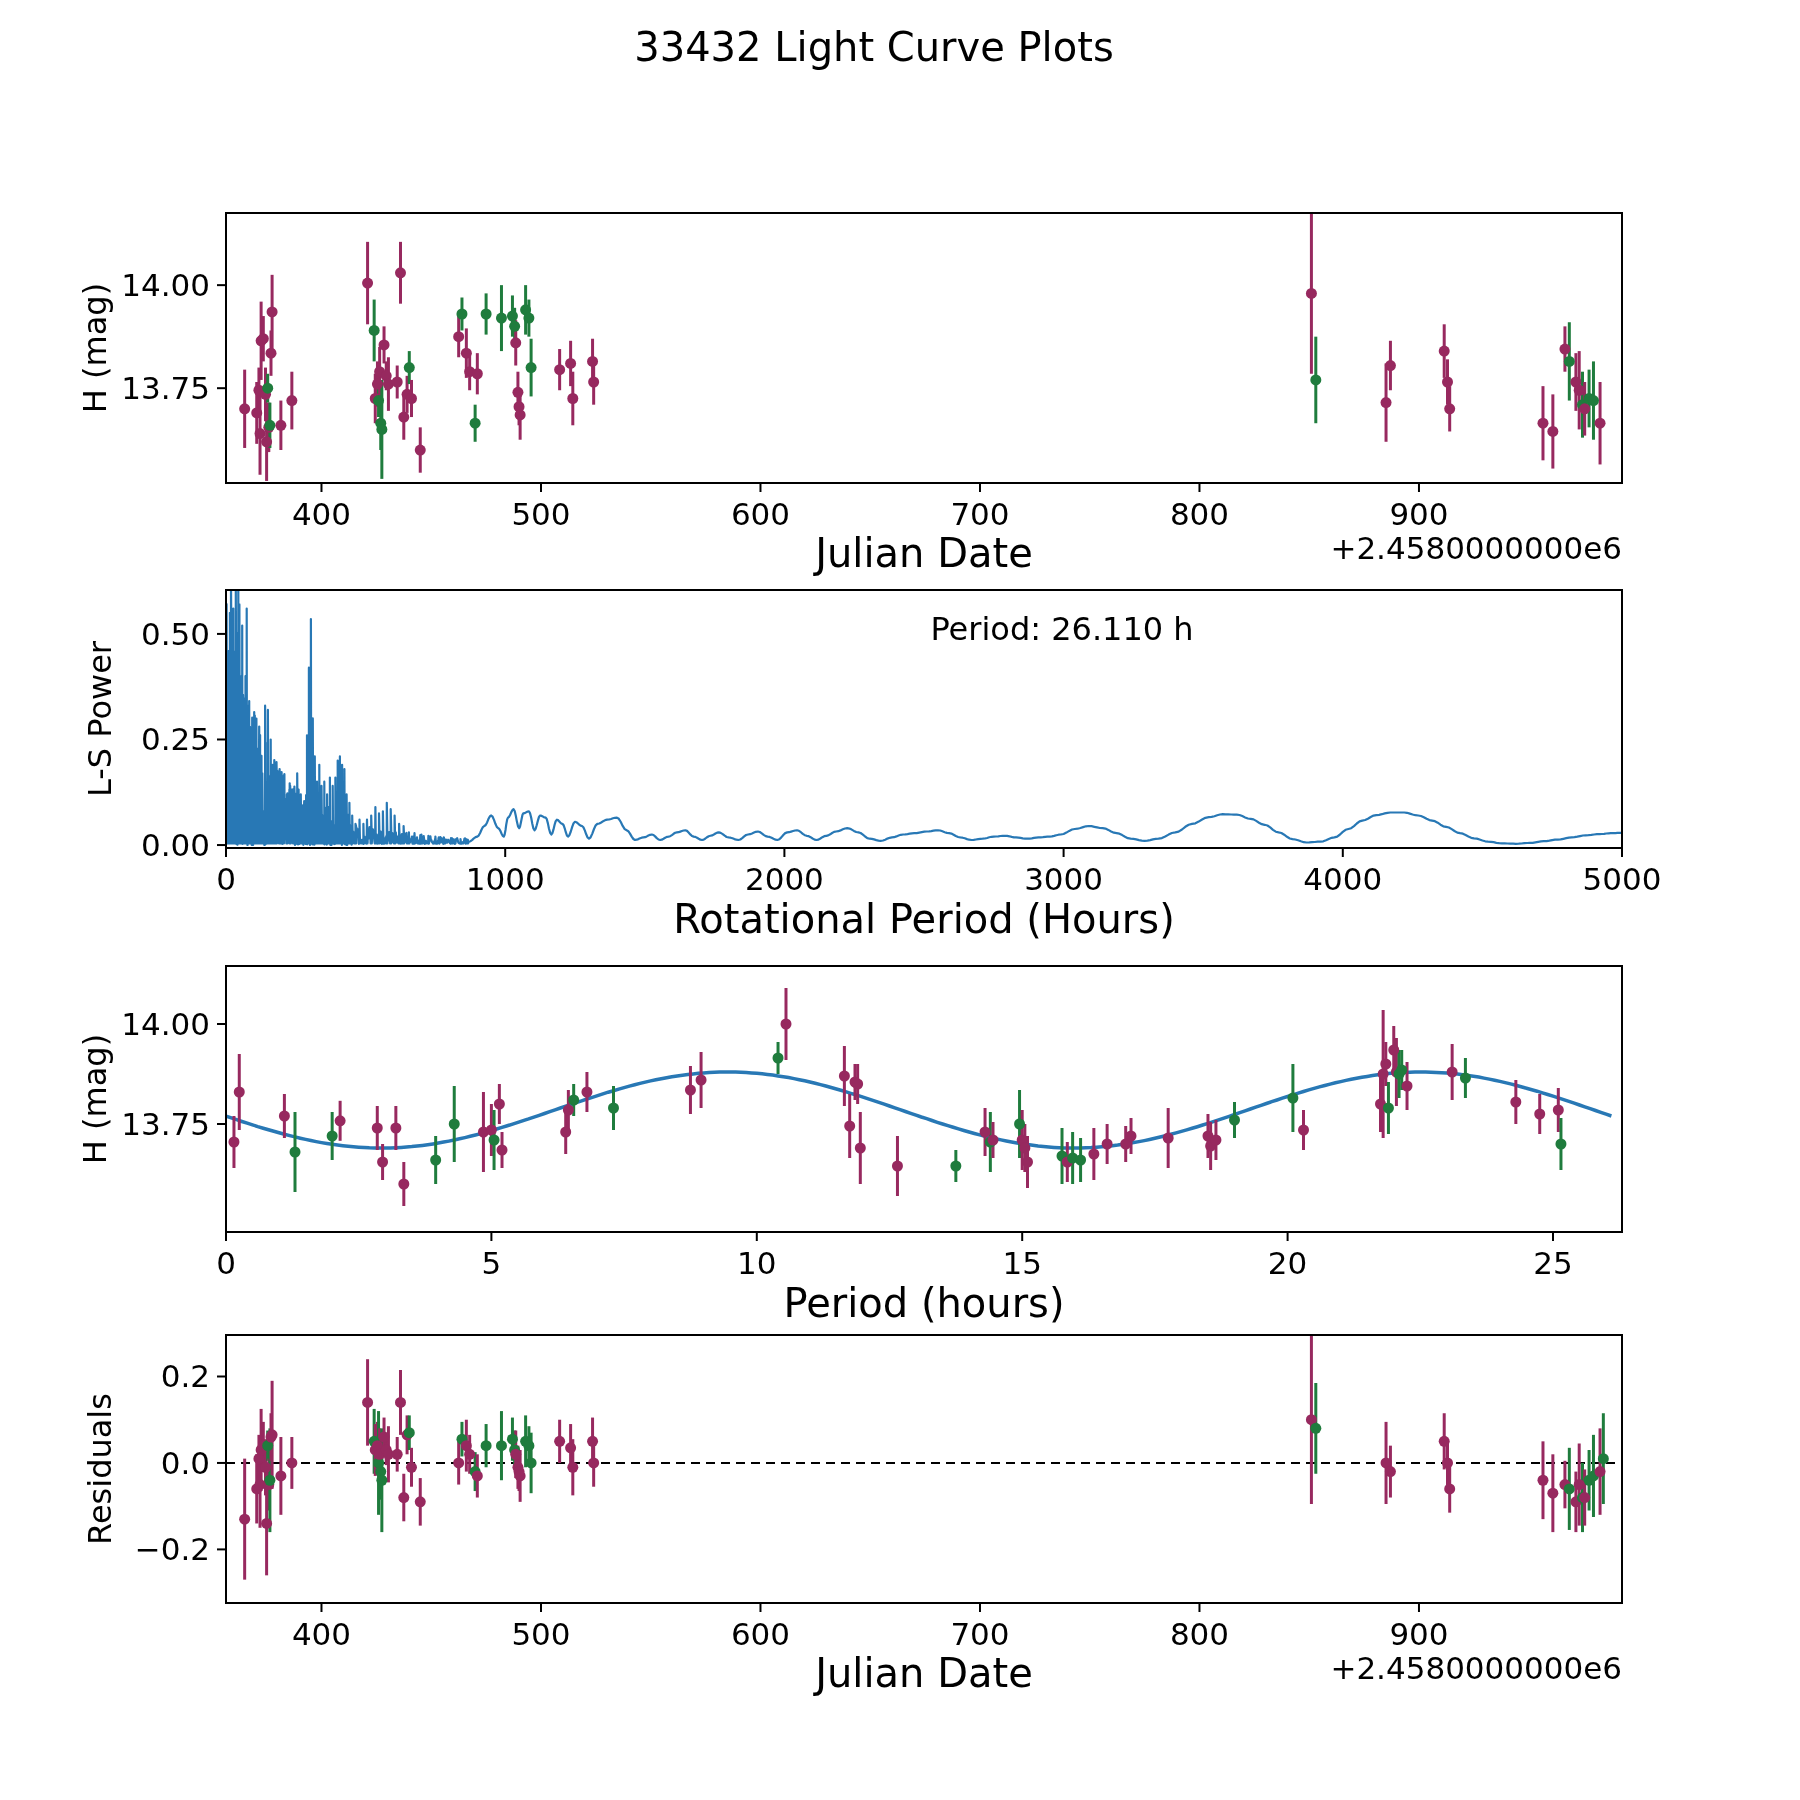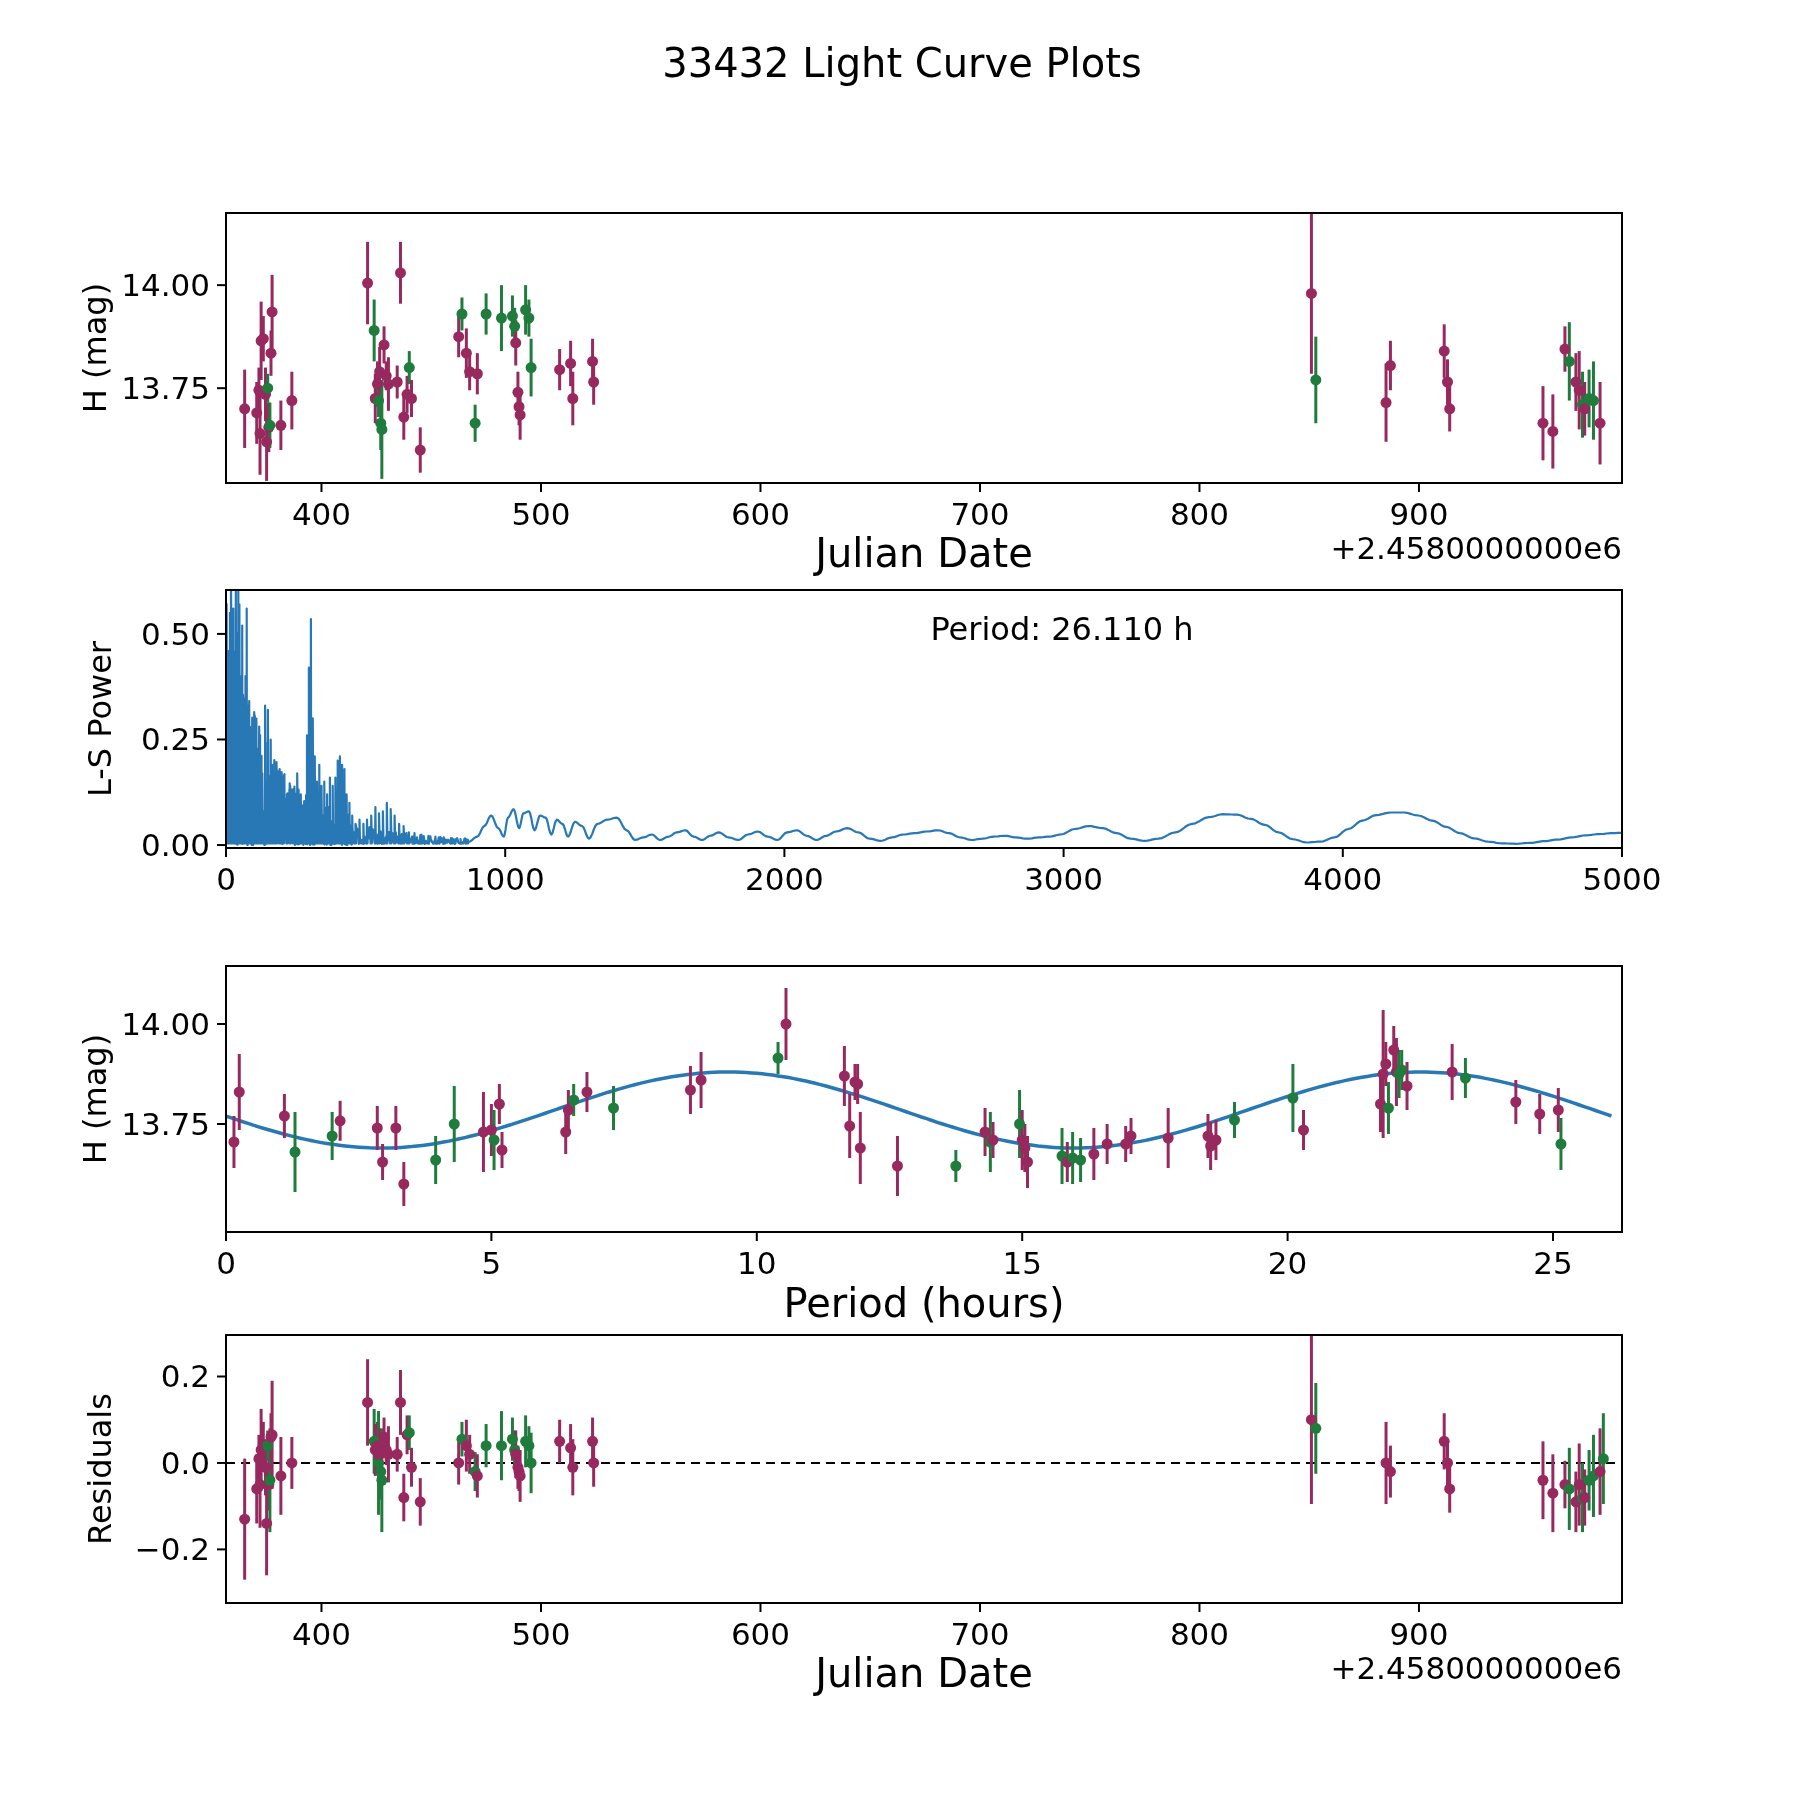--- a/index.html
+++ b/index.html
@@ -544,28 +544,29 @@
       <line x1="1418.9654088050315" x2="1418.9654088050315" y1="1603" y2="1612" stroke="#000000" stroke-width="2"></line>
       <text x="1418.9654088050315" y="1645" text-anchor="middle" font-size="31px">900</text>
       <line x1="217" x2="226" y1="1376.4967741935484" y2="1376.4967741935484" stroke="#000000" stroke-width="2"></line>
       <text x="210" y="1387.4967741935484" text-anchor="end" font-size="31px">0.2</text>
       <line x1="217" x2="226" y1="1462.9483870967742" y2="1462.9483870967742" stroke="#000000" stroke-width="2"></line>
       <text x="210" y="1473.9483870967742" text-anchor="end" font-size="31px">0.0</text>
       <line x1="217" x2="226" y1="1549.4" y2="1549.4" stroke="#000000" stroke-width="2"></line>
       <text x="210" y="1560.4" text-anchor="end" font-size="31px">−0.2</text>
     </svg>
 
-  <div class="txt title" style="left:902px;top:24px;margin-top:16px;">33432 Light Curve Plots</div>
+  <div class="txt title" style="left:874px;top:24px;">33432 Light Curve Plots</div>
 
   <div class="txt ylab" style="left:95px;top:348px;">H (mag)</div>
   <div class="txt xlab" style="left:924px;top:530px;">Julian Date</div>
   <div class="txt offset" style="left:1622px;top:530px;">+2.4580000000e6</div>
 
   <div class="txt ylab" style="left:100px;top:719px;">L-S Power</div>
   <div class="txt annot" style="left:1062px;top:594px;margin-top:16px;">Period: 26.110 h</div>
+  <div class="txt xlab" style="left:924px;top:896px;">Rotational Period (Hours)</div>
 
   <div class="txt ylab" style="left:95px;top:1099px;">H (mag)</div>
   <div class="txt xlab" style="left:924px;top:1280px;">Period (hours)</div>
 
   <div class="txt ylab" style="left:100px;top:1469px;">Residuals</div>
   <div class="txt xlab" style="left:924px;top:1650px;">Julian Date</div>
   <div class="txt offset" style="left:1622px;top:1650px;">+2.4580000000e6</div>
 
 </div>
 

